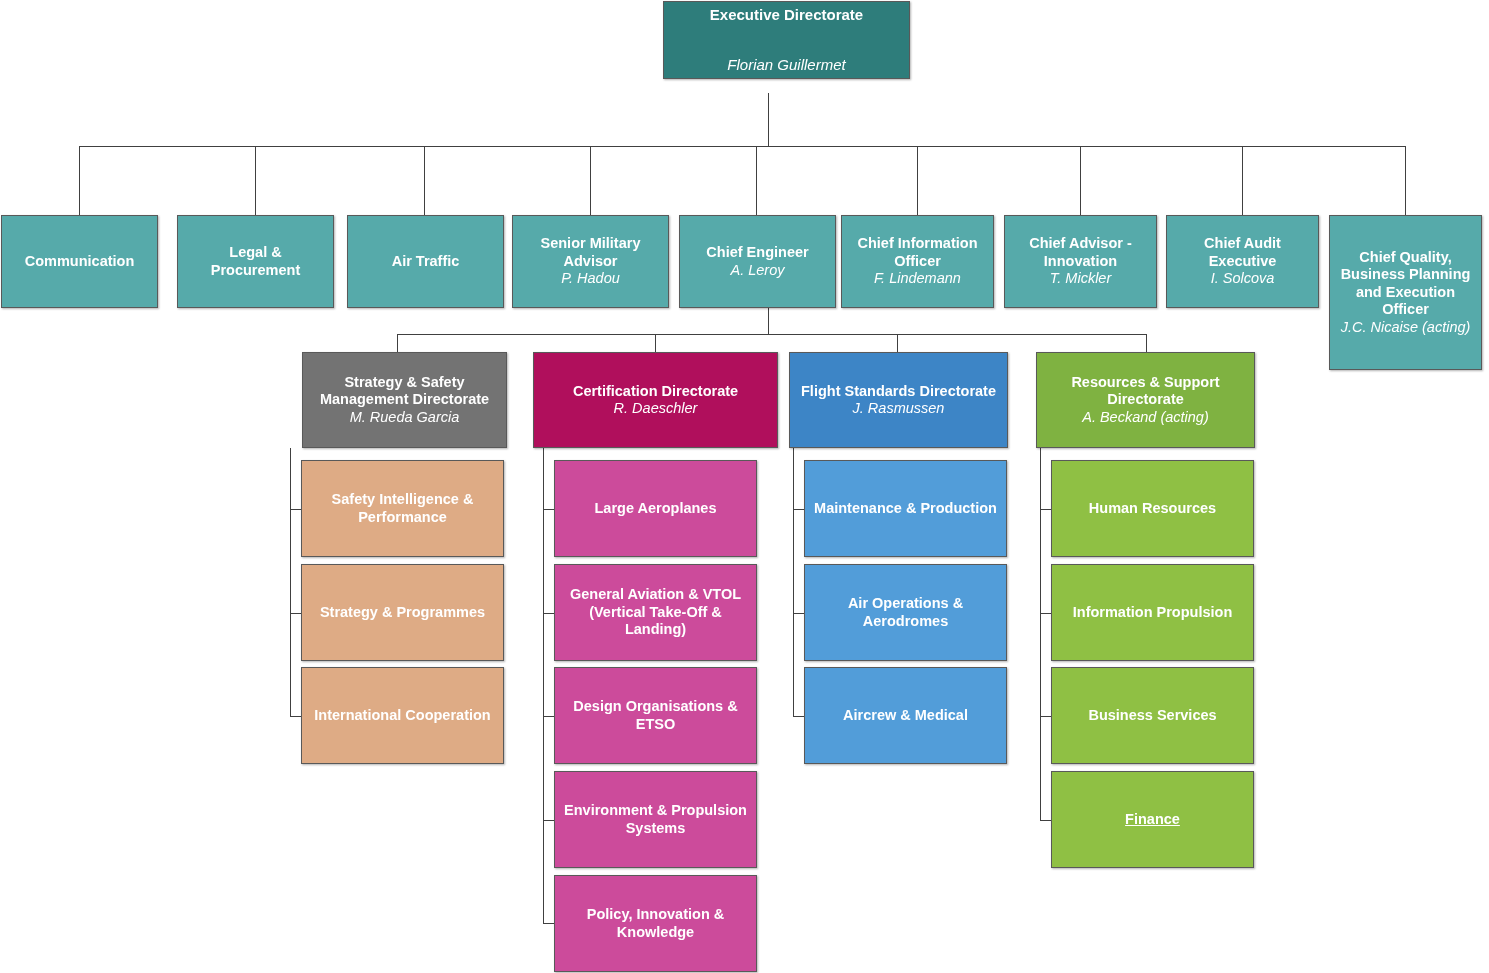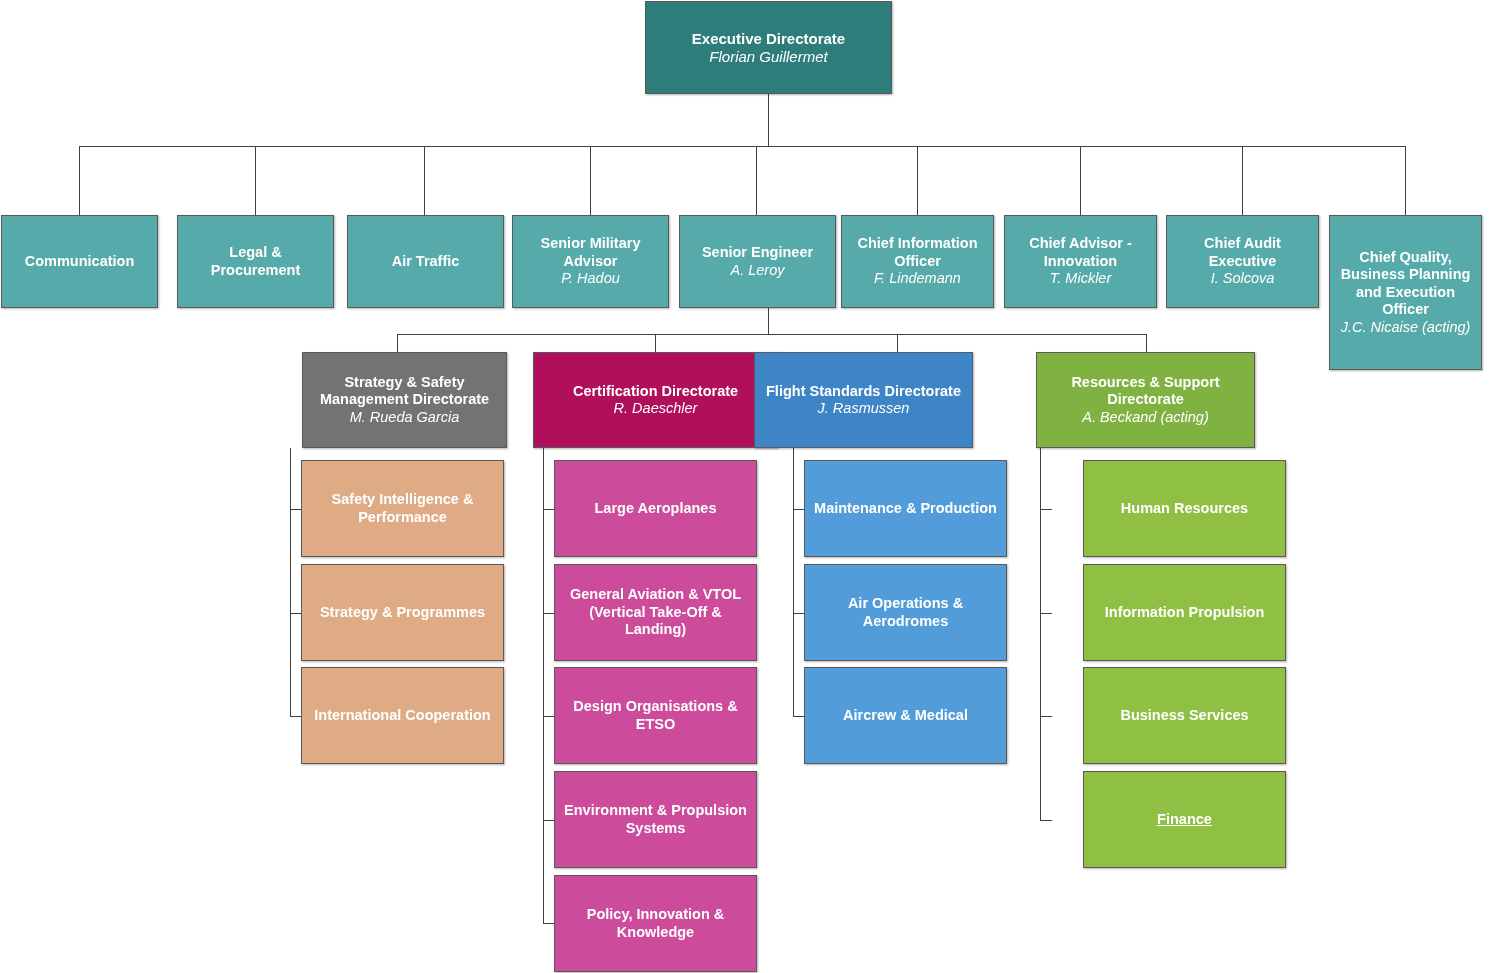--- a/index.html
+++ b/index.html
@@ -40,21 +40,21 @@
   
   .c-exec      { background: #2e7d7b; }
   .c-advisor   { background: #56aaaa; }
   .c-orange    { background: #737373; }
   .c-tan       { background: #deab85; }
   .c-magenta   { background: #b00f5c; }
   .c-pink      { background: #cc4b9b; }
   .c-blue      { background: #3d85c6; }
   .c-blue-lt   { background: #529dd9; }
   .c-green     { background: #7fb241; }
-  .c-green-lt  { background: #8fc044; margin-left: 32px; }
+  .c-green-lt  { background: #8fc044; }
 
   
   .ln {
     position: absolute;
     background: #404040;
   }
   .ln.h { height: 1px; }
   .ln.v { width: 1px; }
 
   
@@ -104,21 +104,21 @@
   <div class="ln h" style="left:793px; top:509px; width:12px;"></div>
   <div class="ln h" style="left:793px; top:613px; width:12px;"></div>
   <div class="ln h" style="left:793px; top:716px; width:12px;"></div>
 
   <div class="ln v" style="left:1040px; top:448px; height:372px;"></div>
   <div class="ln h" style="left:1040px; top:509px; width:12px;"></div>
   <div class="ln h" style="left:1040px; top:613px; width:12px;"></div>
   <div class="ln h" style="left:1040px; top:716px; width:12px;"></div>
   <div class="ln h" style="left:1040px; top:820px; width:12px;"></div>
 
-  <div class="node c-exec fs-exec" style="left:645px; top:1px; width:247px; height:93px;">
+  <div class="node c-exec fs-exec" style="left:663px; top:1px; width:247px; height:78px;justify-content:space-between;">
     <span class="title">Executive Directorate</span>
     <span class="person">Florian Guillermet</span>
   </div>
 
   <div class="node c-advisor fs-row2" style="left:1px; top:215px; width:157px; height:93px;text-align:center;">
     <span class="title">Communication</span>
   </div>
 
   <div class="node c-advisor fs-row2" style="left:177px; top:215px; width:157px; height:93px;">
     <span class="title">Legal &amp; Procurement</span>
@@ -127,21 +127,21 @@
   <div class="node c-advisor fs-row2" style="left:347px; top:215px; width:157px; height:93px;">
     <span class="title">Air Traffic</span>
   </div>
 
   <div class="node c-advisor fs-row2" style="left:512px; top:215px; width:157px; height:93px;">
     <span class="title">Senior Military Advisor</span>
     <span class="person">P. Hadou</span>
   </div>
 
   <div class="node c-advisor fs-row2" style="left:679px; top:215px; width:157px; height:93px;">
-    <span class="title">Senior Engineer</span>
+    <span class="title">Chief Engineer</span>
     <span class="person">A. Leroy</span>
   </div>
 
   <div class="node c-advisor fs-row2" style="left:841px; top:215px; width:153px; height:93px;">
     <span class="title">Chief Information Officer</span>
     <span class="person">F. Lindemann</span>
   </div>
 
   <div class="node c-advisor fs-row2" style="left:1004px; top:215px; width:153px; height:93px;">
     <span class="title">Chief Advisor - Innovation</span>
@@ -161,21 +161,21 @@
   <div class="node c-orange fs-dir" style="left:302px; top:352px; width:205px; height:96px;">
     <span class="title">Strategy &amp; Safety Management Directorate</span>
     <span class="person">M. Rueda Garcia</span>
   </div>
 
   <div class="node c-magenta fs-dir" style="left:533px; top:352px; width:245px; height:96px;">
     <span class="title">Certification Directorate</span>
     <span class="person">R. Daeschler</span>
   </div>
 
-  <div class="node c-blue fs-dir" style="left:754px; top:352px; width:219px; height:96px;">
+  <div class="node c-blue fs-dir" style="left:789px; top:352px; width:219px; height:96px;">
     <span class="title">Flight Standards Directorate</span>
     <span class="person">J. Rasmussen</span>
   </div>
 
   <div class="node c-green fs-dir" style="left:1036px; top:352px; width:219px; height:96px;">
     <span class="title">Resources &amp; Support Directorate</span>
     <span class="person">A. Beckand (acting)</span>
   </div>
 
   <div class="node c-tan fs-sub" style="left:301px; top:460px; width:203px; height:97px;">

